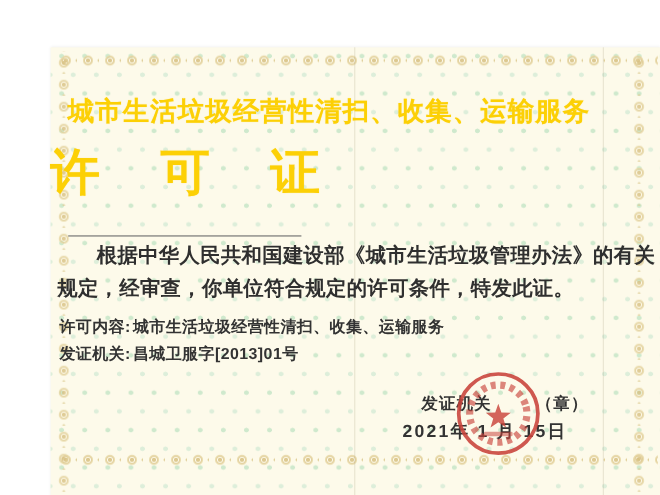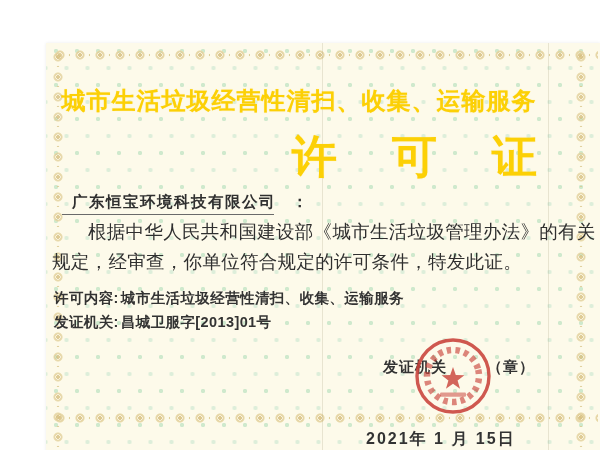--- a/index.html
+++ b/index.html
@@ -44,56 +44,56 @@
   .crease.c2{left:502px;}
 
   .title1{
     position:absolute;left:0;right:0;top:42px;padding-right:48px;
     text-align:center;font-size:24px;font-weight:700;letter-spacing:1px;
     color:var(--title_yellow,#fcd005);white-space:nowrap;
     text-shadow:0 0 1px rgba(250,200,0,.45);
   }
   .title2{
     position:absolute;left:0;right:15px;top:84px;padding-right:48px;
-    text-align:right;font-size:45px;font-weight:700;
+    text-align:left;font-size:45px;font-weight:700;
     color:var(--title_yellow,#fcd005);white-space:nowrap;
     text-shadow:0 0 1px rgba(250,200,0,.45);
   }
   .title2 span{letter-spacing:55px;margin-right:-55px;}
 
   .company{
     position:absolute;left:26px;top:149px;font-size:15.5px;font-weight:700;
     letter-spacing:1.5px;color:var(--text_dark,#2f2f2f);white-space:nowrap;
   }
   .company .colon{margin-left:16px;letter-spacing:0;}
   .company-underline{
     position:absolute;left:16px;top:171px;width:212px;height:1px;background:#6a6a6a;
   }
   .para-line{
-    position:absolute;font-size:18.5px;font-weight:400;color:var(--text_dark,#2f2f2f);
+    position:absolute;font-size:18.5px;font-weight:700;color:var(--text_dark,#2f2f2f);
     white-space:nowrap;letter-spacing:.3px;
   }
   .para-line.l1{left:42px;top:176px;}
   .para-line.l2{left:6px;top:206px;text-align:center;}
 
   .fields{position:absolute;left:8px;top:244px;}
   .field-row{
     font-size:14.5px;font-weight:700;color:#333;height:23.5px;line-height:23.5px;
     white-space:nowrap;letter-spacing:.4px;
   }
   .field-row .label{margin-right:2px;}
 
   .issuer-row{
     position:absolute;left:337px;top:315px;font-size:15px;font-weight:700;color:#333;
     white-space:nowrap;letter-spacing:1px;font-family:Liberation Mono, monospace;
   }
   .issuer-row .gap{display:inline-block;width:40px;}
   .issue-date{
     position:absolute;left:320px;top:339px;font-size:16px;font-weight:700;color:#333;
-    white-space:nowrap;letter-spacing:2px;margin-top:47px;
+    white-space:nowrap;letter-spacing:2px;
   }
   .seal{
     position:absolute;left:352px;top:280px;width:110px;height:110px;
     filter:blur(0.6px);opacity:.88;
   }
 </style>
 </head>
 <body>
 
 <div class="paper">
@@ -102,21 +102,20 @@
   <div class="strip-h bottom"></div>
   <div class="strip-v left"></div>
   <div class="strip-v right"></div>
   <div class="crease c1"></div>
   <div class="crease c2"></div>
 
   <div class="title1">城市生活垃圾经营性清扫、收集、运输服务</div>
 
   <div class="title2"><span>许可证</span></div>
 
-  <div class="company"><span>广东恒宝环境科技有限公司</span><span class="colon">：</span></div>
   <div class="company-underline"></div>
 
   <div class="para-line l1">根据中华人民共和国建设部《城市生活垃圾管理办法》的有关</div>
   <div class="para-line l2">规定，经审查，你单位符合规定的许可条件，特发此证。</div>
 
   <div class="fields">
     <div class="field-row"><span class="label">许可内容:</span><span>城市生活垃圾经营性清扫、收集、运输服务</span></div>
     <div class="field-row"><span class="label">发证机关:</span><span>昌城卫服字[2013]01号</span></div>
   </div>
 

